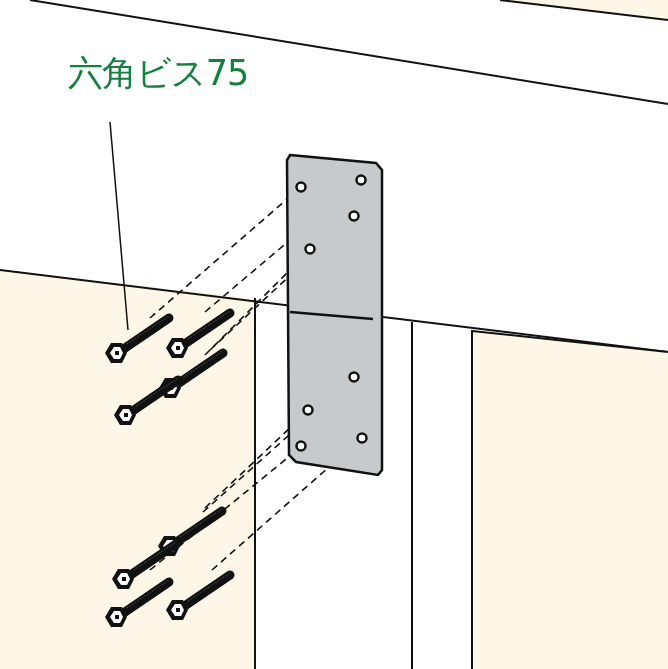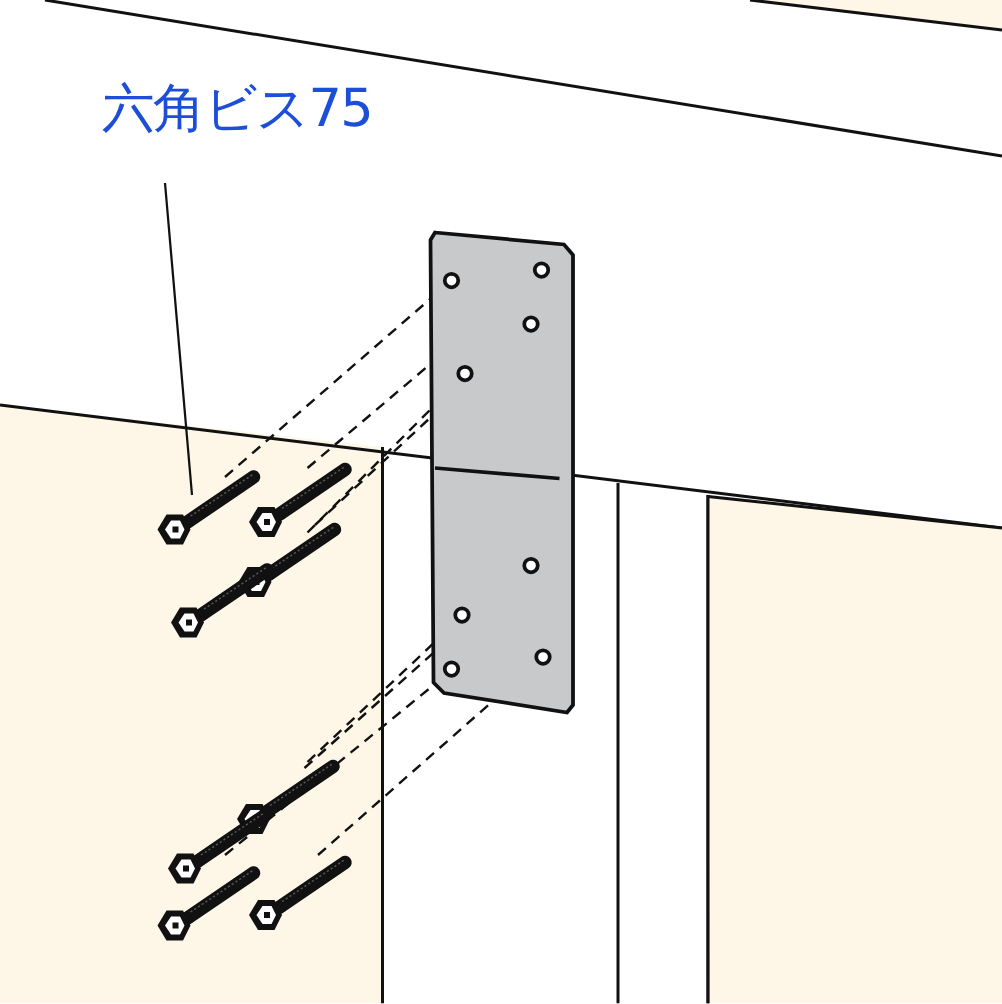--- a/index.html
+++ b/index.html
@@ -4,21 +4,21 @@
   <style>
     html, body { margin: 0; padding: 0; background: #ffffff; }
     body { width: 668px; height: 669px; overflow: hidden; position: relative; }
     #stage { position: absolute; left: 0; top: 0; width: 668px; height: 669px; }
     .label {
       position: absolute;
       left: 68px; top: 56px;
       font-family: "DejaVu Sans", sans-serif;
       font-size: 35px;
       line-height: 1;
-      color: #1d4ed8;
+      color: #15803d;
       letter-spacing: -1px;
       white-space: nowrap;
     }
   </style>
 </head>
 <body>
 
 <svg id="stage" xmlns="http://www.w3.org/2000/svg" width="668" height="669" viewBox="0 0 668 669">
   <defs>
     <g id="screw">

